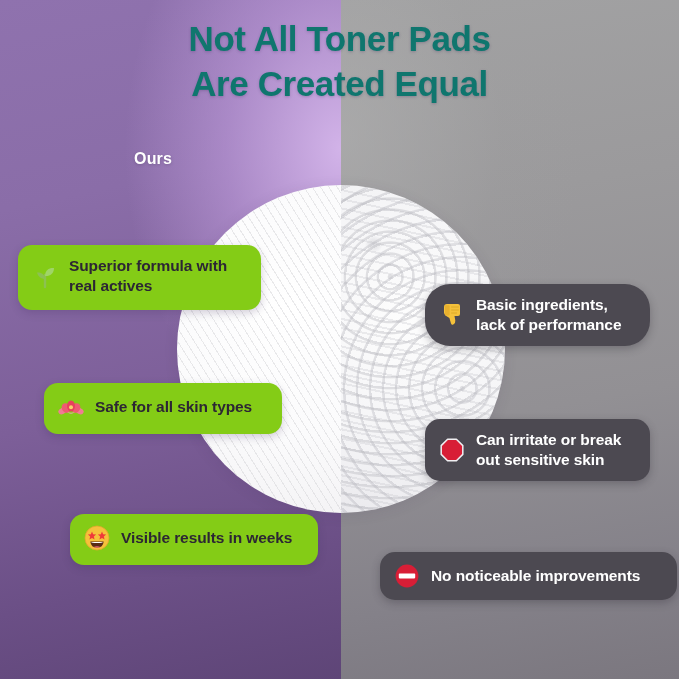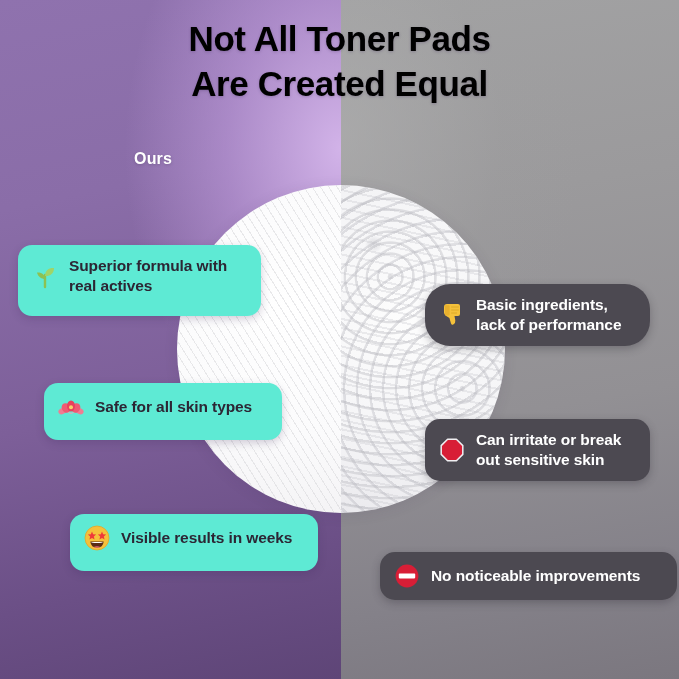--- a/index.html
+++ b/index.html
@@ -87,21 +87,21 @@
       radial-gradient(circle at 40% 40%, #fdfdfd 0%, #f4f4f6 60%, #e9e8ec 100%);
   }
 
   
   .title {
     position: absolute;
     left: 0;
     top: 17px;
     width: 679px;
     text-align: center;
-    color: #000000;
+    color: #0f766e;
     font-size: 35px;
     font-weight: 700;
     line-height: 1.28;
     letter-spacing: -0.4px;
     text-shadow: 0 1px 3px rgba(70,50,95,0.30);
   }
   .title-line { display: block; }
 
   
   .col-head {
@@ -118,23 +118,23 @@
 
   
   .pill {
     position: absolute;
     display: flex;
     align-items: center;
     gap: 11px;
     box-sizing: border-box;
   }
   .pill-good {
-    background: #5eead4;
+    background: #84cc16;
     border-radius: 14px;
-    padding: 11px 18px 20px 14px;
+    padding: 11px 18px 14px 14px;
     box-shadow: 0 3px 9px rgba(58,36,86,0.22);
   }
   .pill-good .pill-text {
     color: #2c2634;
     font-size: 15.5px;
     font-weight: 600;
     line-height: 1.30;
     letter-spacing: -0.1px;
   }
   .pill-bad {

